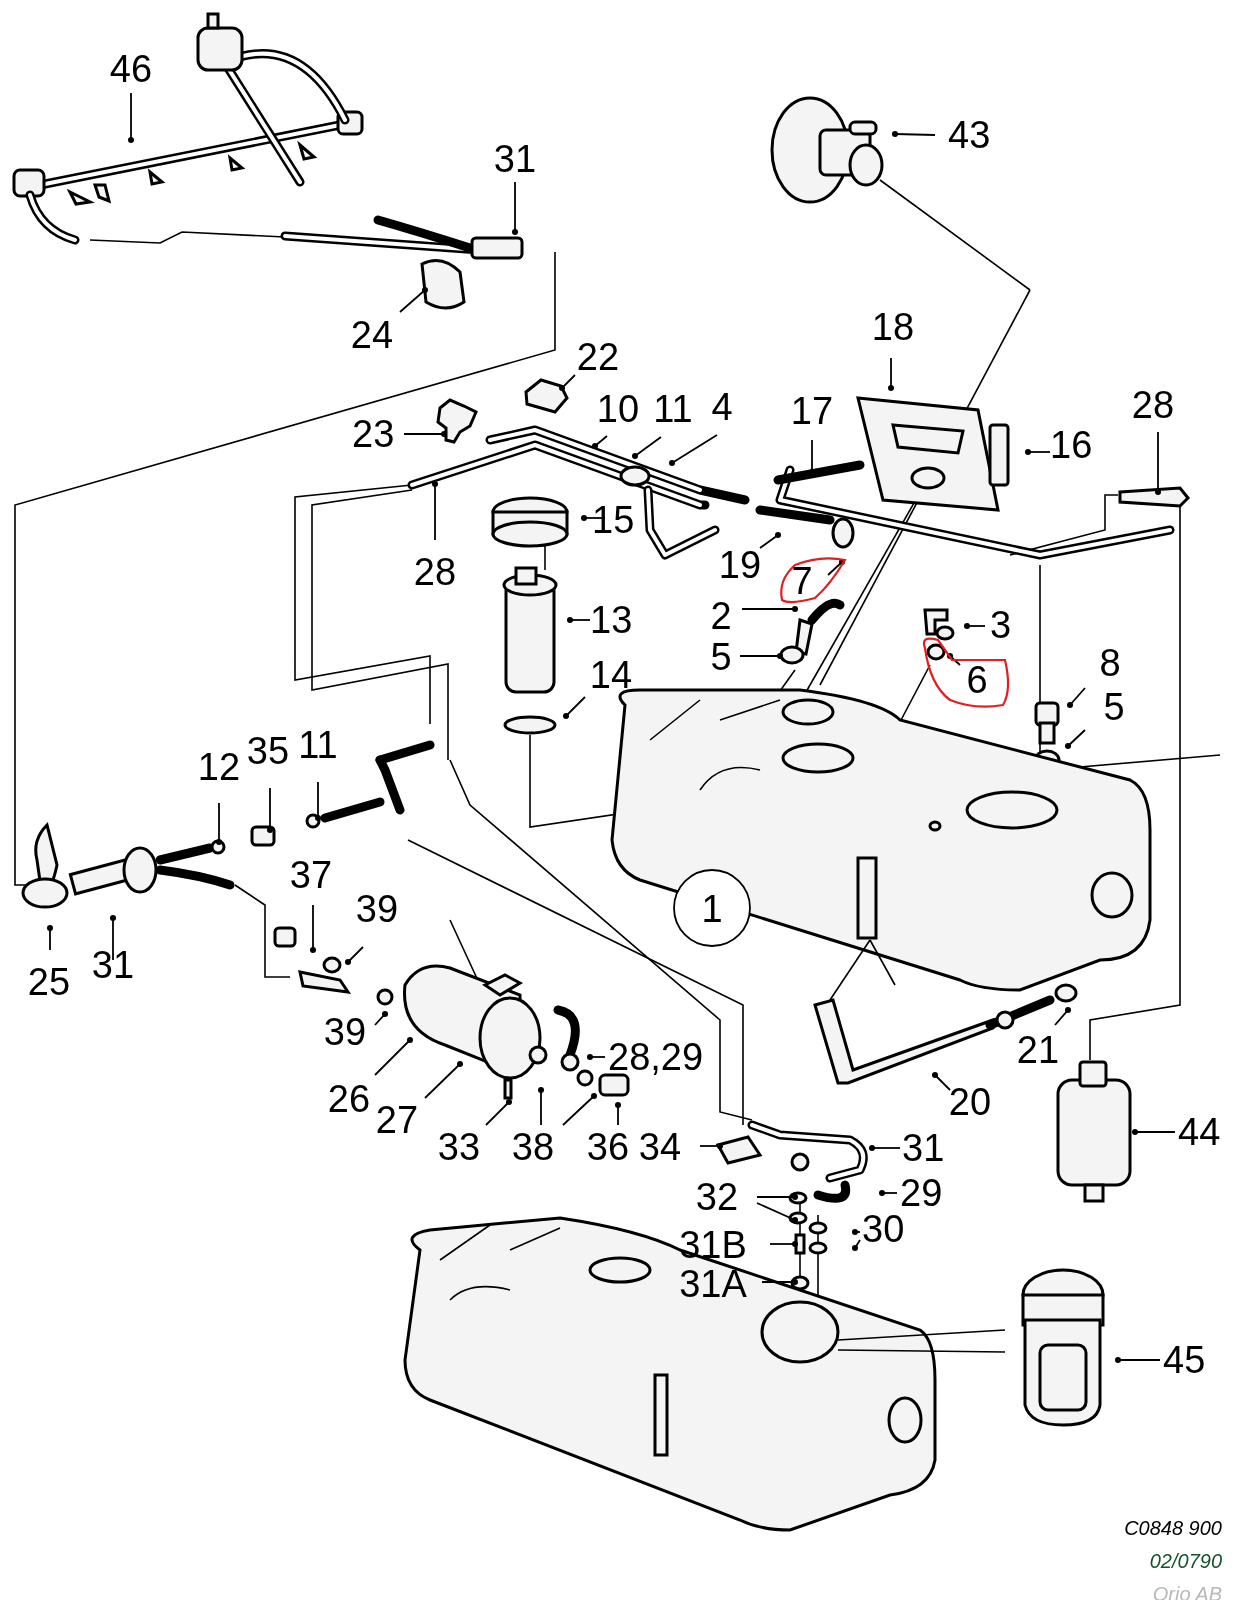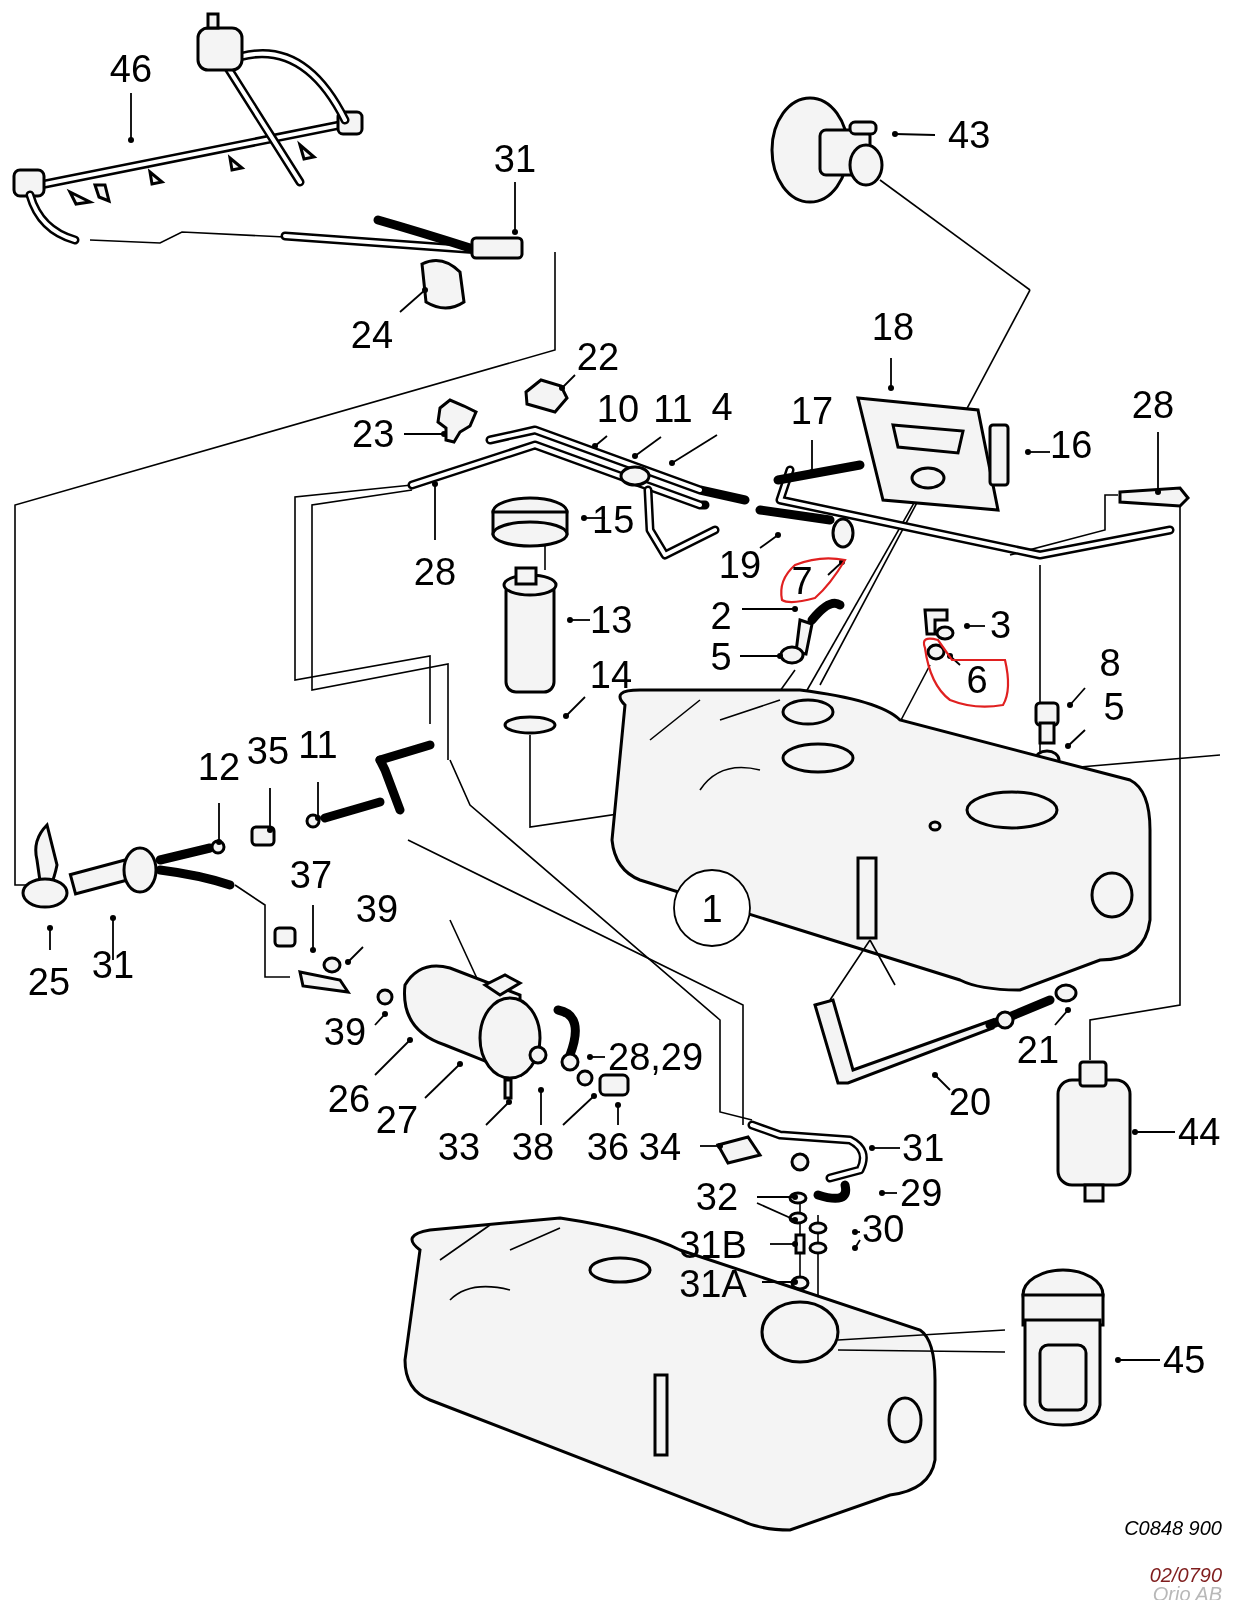--- a/index.html
+++ b/index.html
@@ -8,21 +8,21 @@
   .lbl{font-family:"Liberation Sans",sans-serif;font-size:38px;fill:#000;}
   .part{fill:#f4f4f4;stroke:#000;stroke-width:3;}
   .thin{fill:none;stroke:#000;stroke-width:1.6;}
   .tube{fill:none;stroke:#000;stroke-width:9;stroke-linecap:round;stroke-linejoin:round;}
   .tube-in{fill:none;stroke:#fff;stroke-width:4;stroke-linecap:round;stroke-linejoin:round;}
   .leader{stroke:#000;stroke-width:1.8;}
   .dot{fill:#000;}
   .redmark{fill:none;stroke:#e02020;stroke-width:2.2;}
   .footer{position:absolute;right:38px;text-align:right;font-family:"Liberation Sans",sans-serif;font-size:20px;line-height:33px;font-style:italic;}
   .f1{top:1512px;color:#000;}
-  .f2{top:1545px;color:#7f1d1d;margin-top:14px;}
+  .f2{top:1545px;color:#14532d;}
   .f3{top:1578px;color:#b8b8b8;}
 </style>
 </head>
 <body>
 
 <svg id="diagram" width="1260" height="1600" viewBox="0 0 1260 1600" xmlns="http://www.w3.org/2000/svg">
 
   <g class="thin">
     <polyline points="90,240 160,243 182,232 285,237"></polyline>
     <polyline points="555,252 555,350 15,505 15,885 40,885"></polyline>

